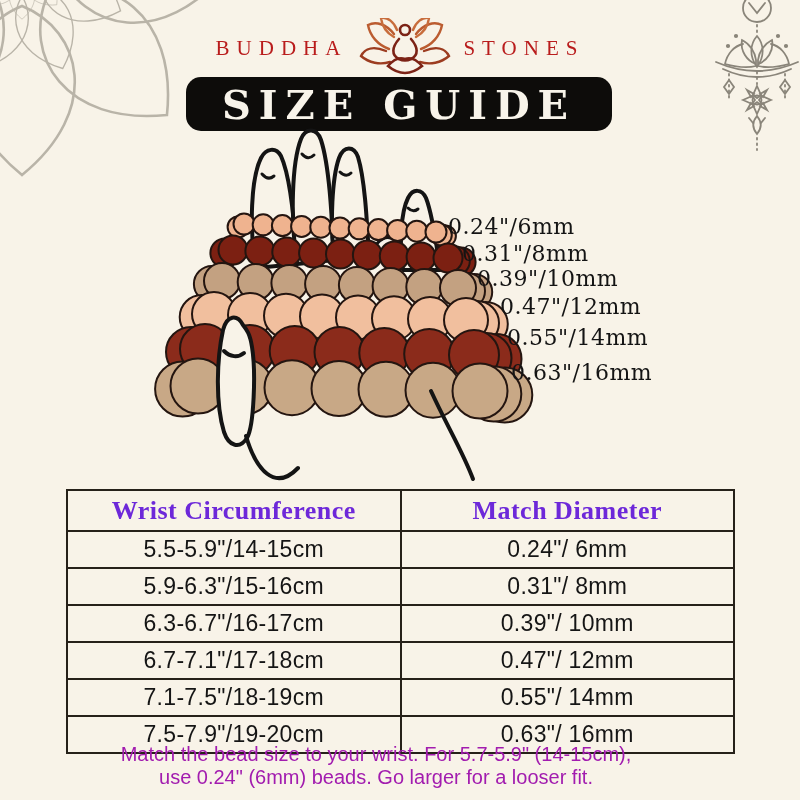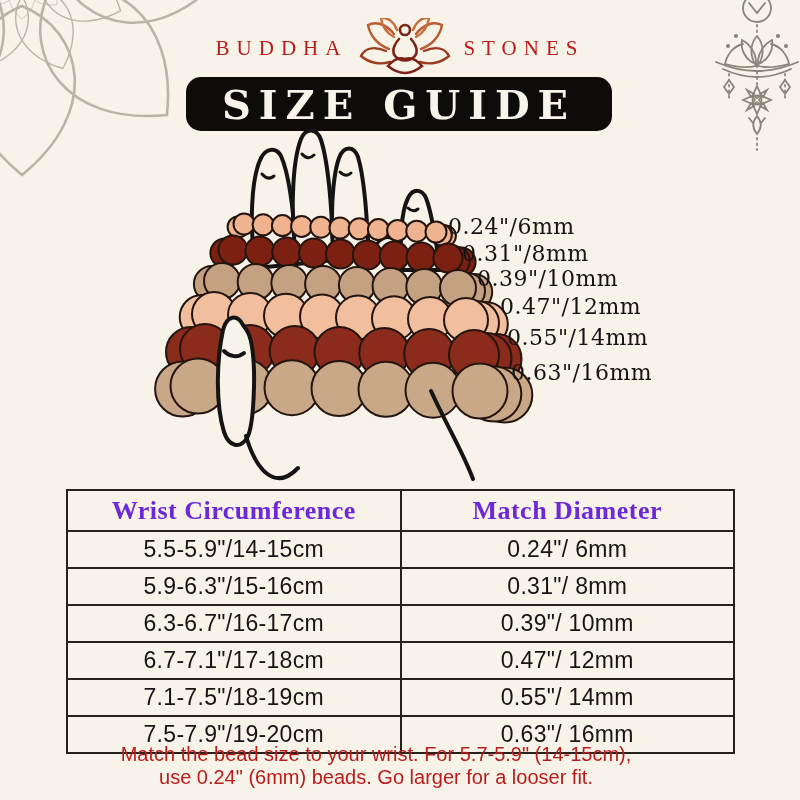--- a/index.html
+++ b/index.html
@@ -54,21 +54,21 @@
   table.size-table td{
     border:2px solid #262119;height:33px;
     font-family:"Liberation Sans",sans-serif;font-size:23px;color:#151515;
     text-align:center;letter-spacing:0.3px;
   }
 
   
   .footer-note{
     position:absolute;left:0;top:743px;width:752px;text-align:center;
     font-family:"Liberation Sans",sans-serif;font-size:20px;line-height:23px;
-    color:#b91c1c;
+    color:#a21caf;
   }
 </style>
 </head>
 <body>
 
 <div class="stage">
 
   <svg id="mandala" class="corner-svg" viewBox="0 0 270 190" aria-hidden="true">
     <g transform="translate(22,-30)" stroke="#b9b4a8" stroke-width="2.6" fill="none">
       <g id="mring">

